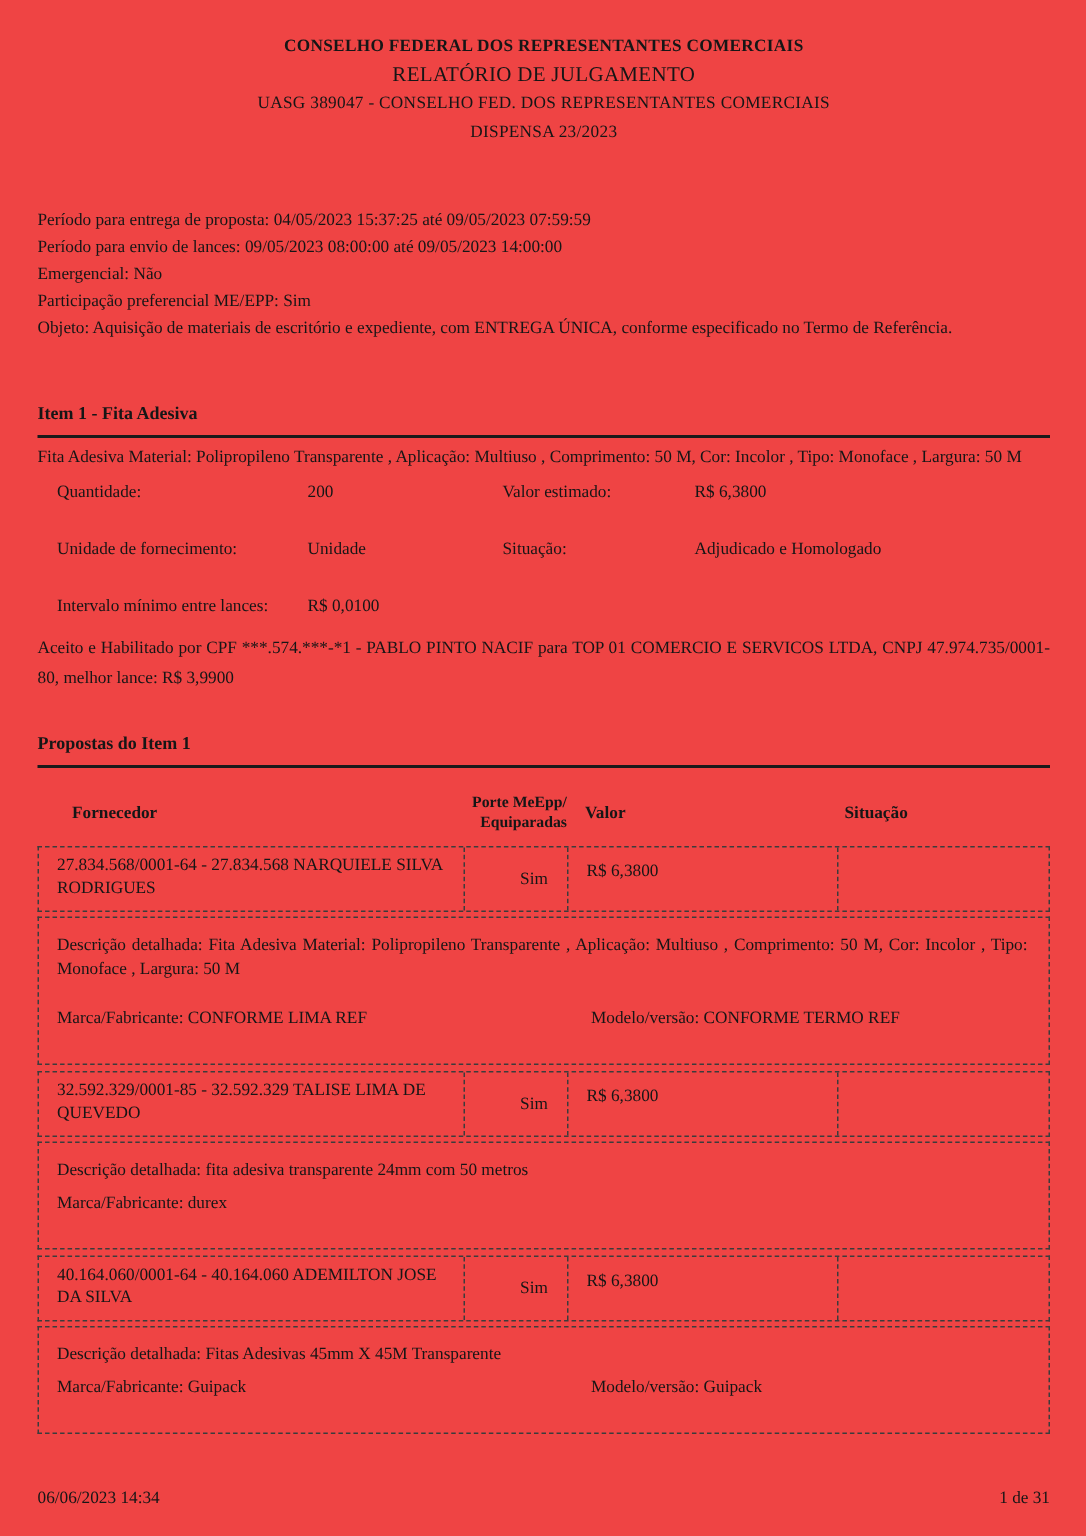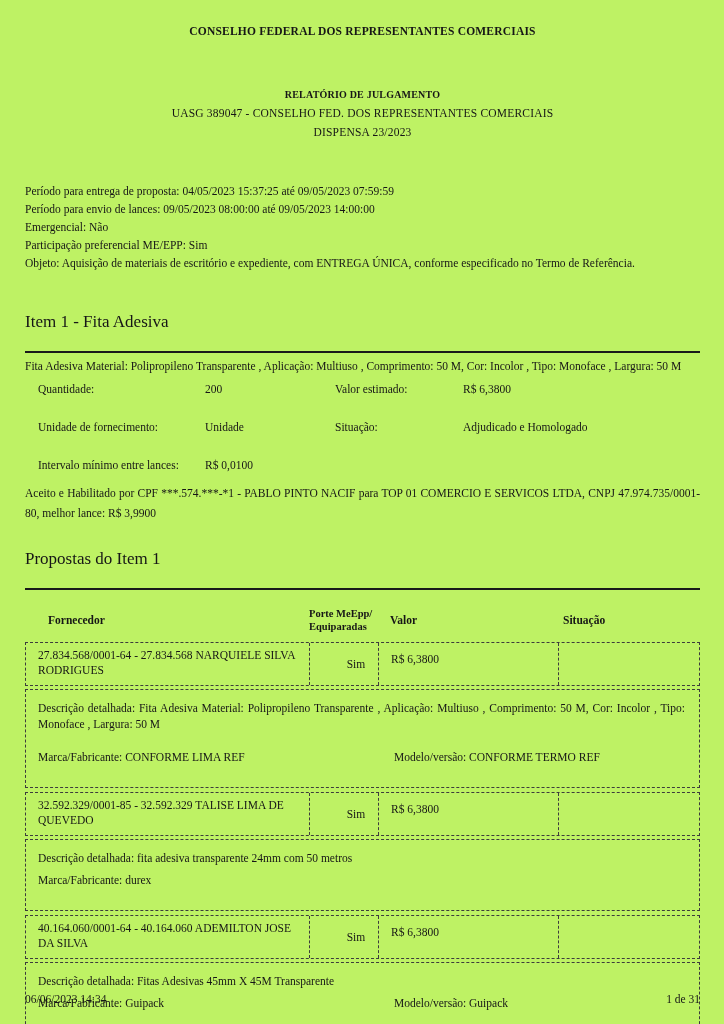--- a/index.html
+++ b/index.html
@@ -2,43 +2,43 @@
 <html><head>
 <meta charset="utf-8">
 <style>
   * { box-sizing: border-box; }
   html, body { margin: 0; padding: 0; background: #e8e8e8; }
   .page {
     position: relative;
     width: 724px;
     height: 1024px;
     margin: 0 auto;
-    background: #bef264;
+    background: #ef4444;
     font-family: "Liberation Serif", "DejaVu Serif", serif;
     font-size: 11.5px;
     color: #161616;
     padding: 22px 24px 0 25px;
     overflow: hidden;
   }
 
   
   .doc-header { text-align: center; line-height: 19px; letter-spacing: 0.2px; }
   .doc-header .org-line { font-weight: 600; }
-  .doc-header .title-line { font-weight: bold; font-size: 10px; margin-top: 44px; }
+  .doc-header .title-line { font-weight: normal; font-size: 14px; }
 
   
   .info-block { margin-top: 40px; line-height: 18px; }
   .info-block div { white-space: nowrap; }
 
   
   .section-heading {
-    font-weight: normal;
-    font-size: 17px;
+    font-weight: bold;
+    font-size: 12px;
     border-bottom: 2px solid #1a1a1a;
-    padding-bottom: 19px;
+    padding-bottom: 7px;
   }
   .item-heading { margin-top: 40px; }
   .proposals-heading { margin-top: 26px; }
 
   .item-desc {
     margin: 5px 0 7px 0;
     line-height: 16px;
     text-align: justify;
   }
 
@@ -62,21 +62,21 @@
   .table-header {
     display: grid;
     grid-template-columns: 283px 70px 179px 1fr;
     font-weight: bold;
     margin-top: 15px;
     align-items: center;
     min-height: 30px;
     line-height: 13px;
   }
   .th-fornecedor { padding-left: 23px; }
-  .th-porte { font-size: 10.5px; text-align: left; padding-left: 1px; }
+  .th-porte { font-size: 10.5px; text-align: right; padding-left: 1px; }
   .th-valor { padding-left: 12px; }
   .th-situacao { padding-left: 6px; }
 
   .proposal { margin-top: 7px; }
   .proposal + .proposal { margin-top: 4px; }
 
   .supplier-row {
     display: grid;
     grid-template-columns: 283px 70px 179px 1fr;
     border: 1.5px dashed #3c3c3c;

